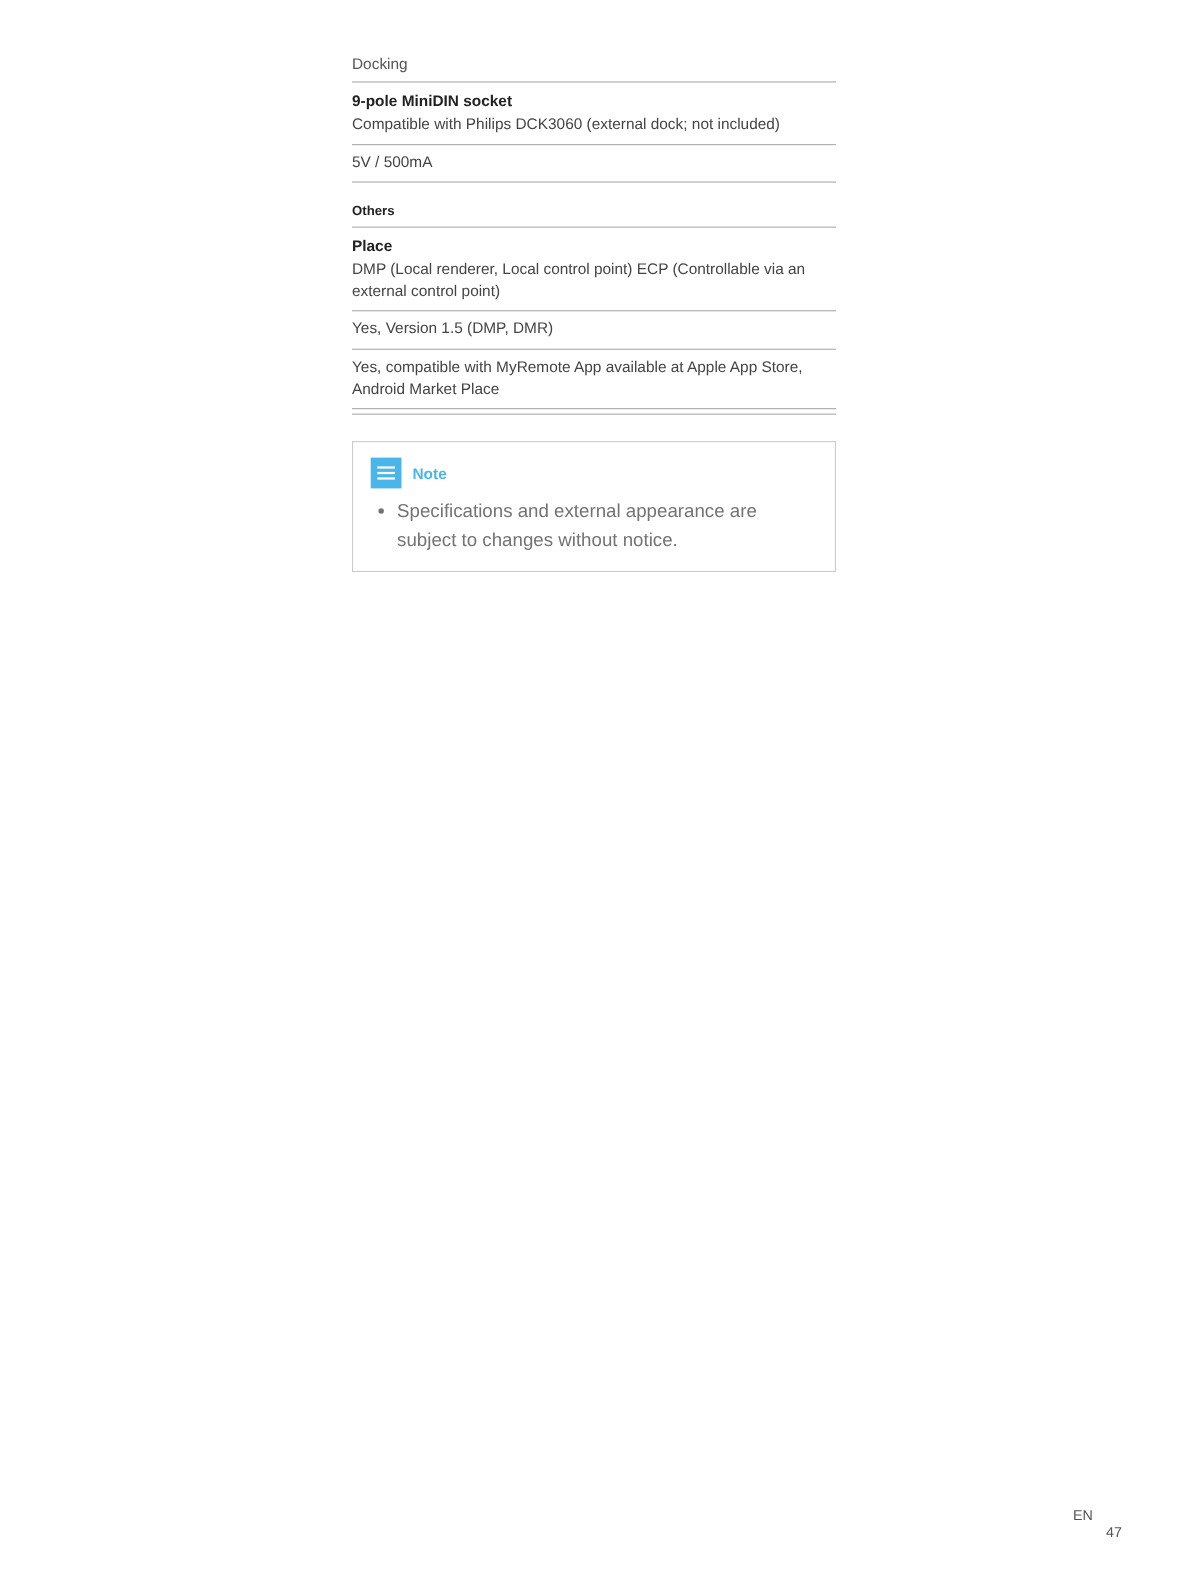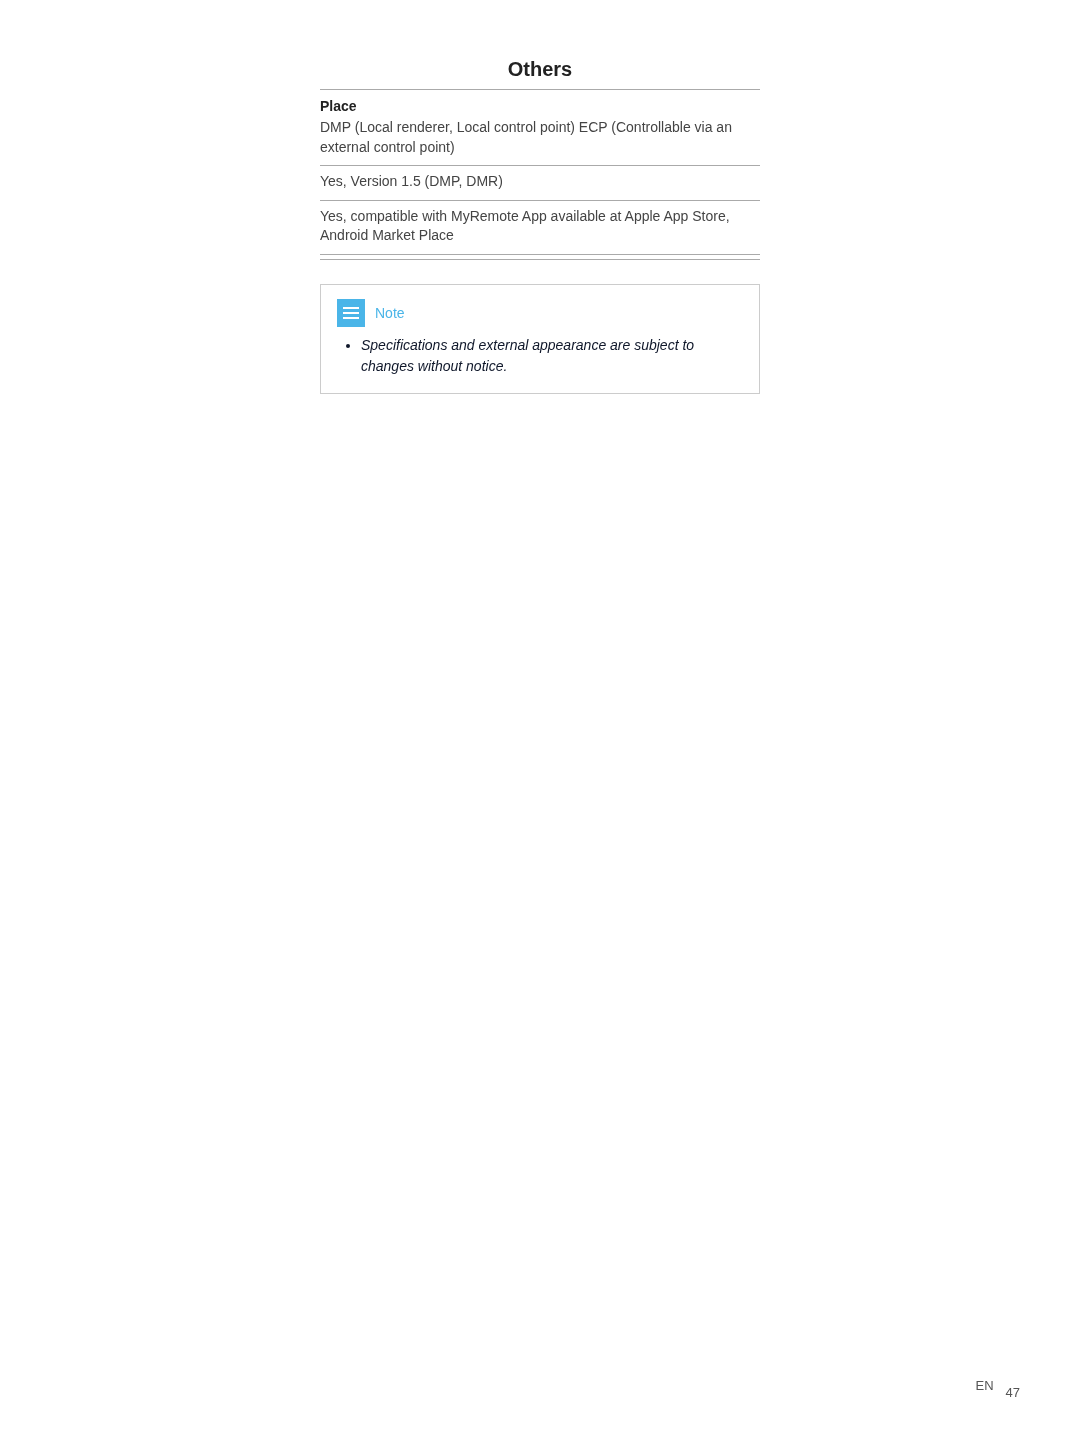--- a/index.html
+++ b/index.html
@@ -50,26 +50,25 @@
     }
 
     .spec-value {
       font-size: 14px;
       color: #444444;
       padding: 2px 0 4px 0;
       line-height: 1.4;
     }
 
     .others-heading {
-      font-size: 20px;
+      font-size: 12px;
       font-weight: bold;
       color: #222222;
       margin-top: 18px;
       margin-bottom: 8px;
-      text-align: center;
     }
 
     .note-box {
       border: 1px solid #cccccc;
       padding: 14px 16px;
       margin-top: 24px;
       display: flex;
       flex-direction: column;
       gap: 8px;
     }
@@ -94,65 +93,78 @@
 
     .note-icon-line {
       width: 16px;
       height: 2px;
       background: #ffffff;
     }
 
     .note-title {
       font-size: 14px;
       color: #4ab5e8;
-      font-weight: normal;
+      font-weight: bold;
     }
 
     .note-content {
-      font-size: 14px;
-      color: #0f172a;
+      font-size: 17px;
+      color: #737373;
       line-height: 1.5;
       padding-left: 4px;
-      font-style: italic;
     }
 
     .note-content ul {
       list-style: disc;
       padding-left: 20px;
     }
 
     .note-content li {
       margin-bottom: 2px;
     }
 
     .page-footer {
       position: absolute;
       bottom: 40px;
       right: 60px;
       font-size: 13px;
       color: #555555;
       display: flex;
-      align-items: center;
       gap: 12px;
     }
 
     .footer-lang {
       font-weight: normal;
     }
 
     .footer-page {
       font-weight: normal;
       margin-top: 15px;
     }
   </style>
 </head>
 <body>
 
 <div class="page-container">
 
+  <div>
+    <p class="section-title">Docking</p>
+    <hr class="divider">
+
+    <div class="spec-row">
+      <div class="spec-label">9-pole MiniDIN socket</div>
+      <div class="spec-value">Compatible with Philips DCK3060 (external dock; not included)</div>
+    </div>
+    <hr class="divider">
+
+    <div class="spec-row">
+      <div class="spec-value">5V / 500mA</div>
+    </div>
+    <hr class="divider">
+  </div>
 
   <div>
     <p class="others-heading">Others</p>
     <hr class="divider">
 
     <div class="spec-row">
       <div class="spec-label">Place</div>
       <div class="spec-value">DMP (Local renderer, Local control point) ECP (Controllable via an external control point)</div>
     </div>
     <hr class="divider">

